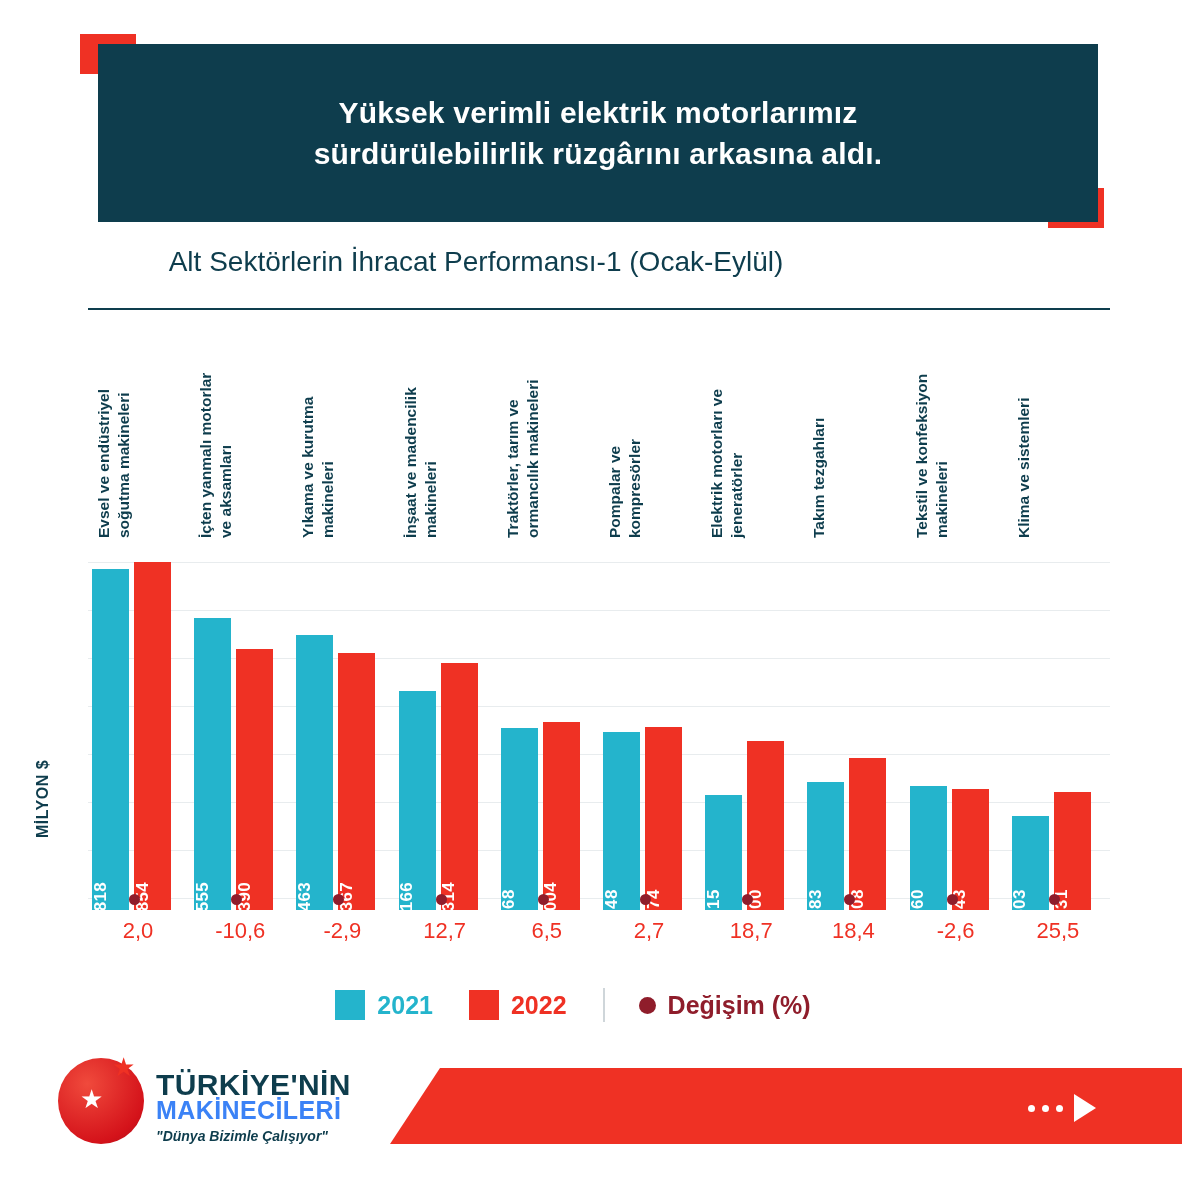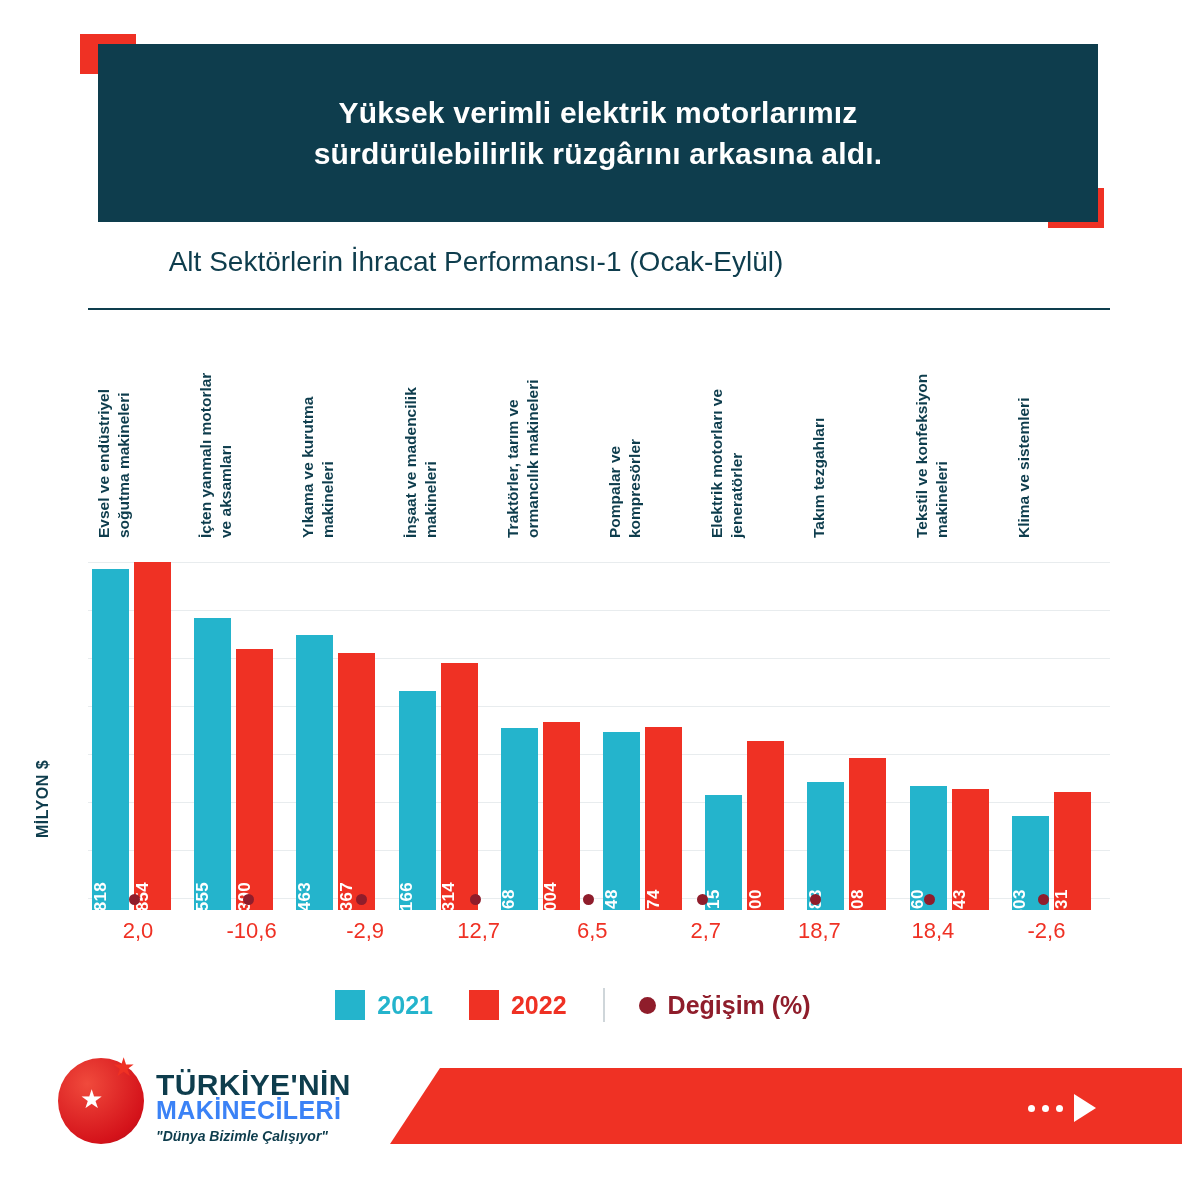--- a/index.html
+++ b/index.html
@@ -447,20 +447,24 @@
       <span class="dot"></span>
       <span class="change-val">18,7</span>
     </div>
     <div class="change-cell">
       <span class="dot"></span>
       <span class="change-val">18,4</span>
     </div>
     <div class="change-cell">
       <span class="dot"></span>
       <span class="change-val">-2,6</span>
+    </div>
+    <div class="change-cell">
+      <span class="dot"></span>
+      <span class="change-val">25,5</span>
     </div>
   </div>
 
 <div class="legend">
   <div class="legend-item">
     <span class="swatch sw2021"></span>
     <span class="legend-text-2021">2021</span>
   </div>
   <div class="legend-item">
     <span class="swatch sw2022"></span>

